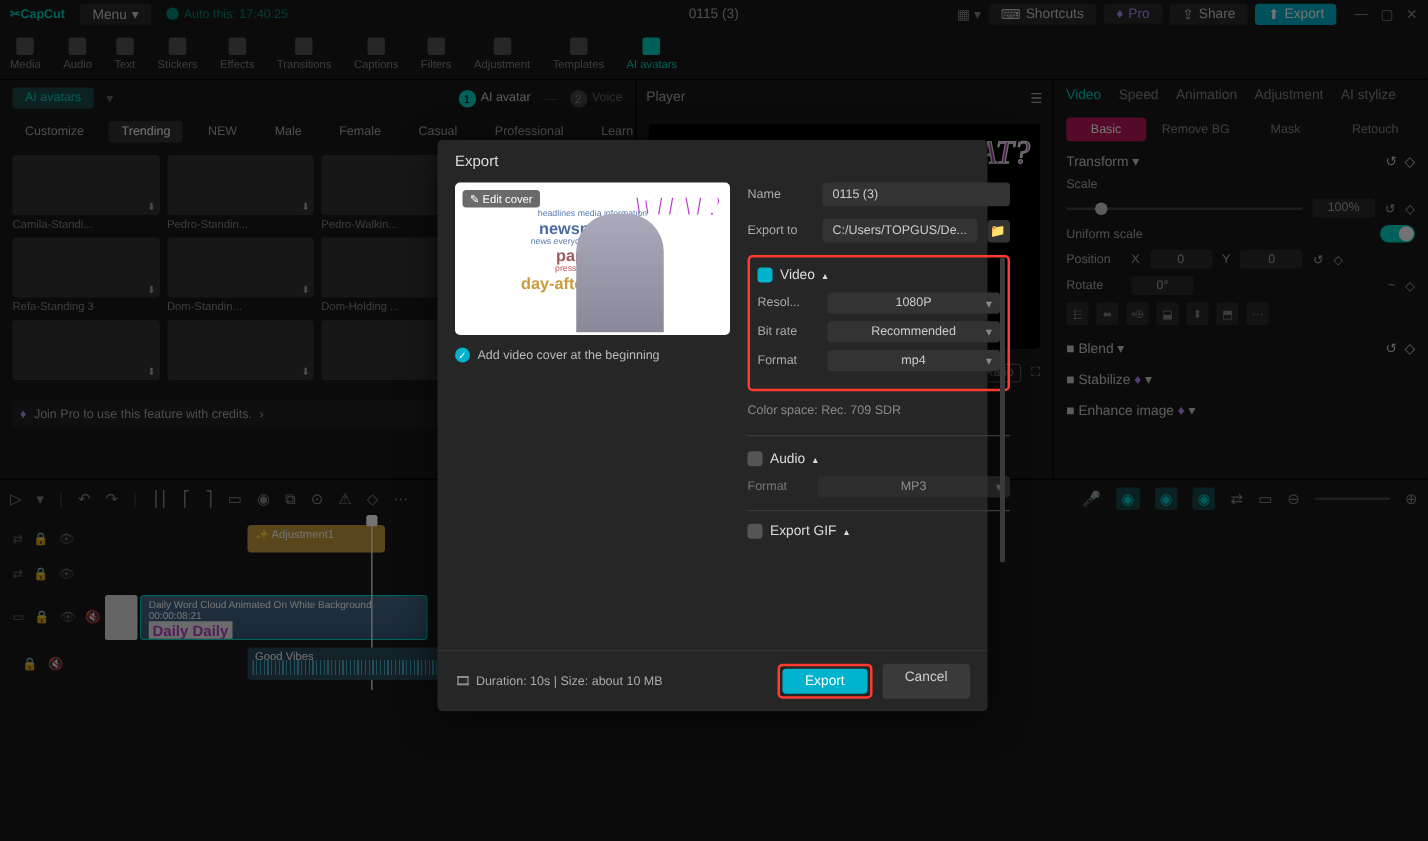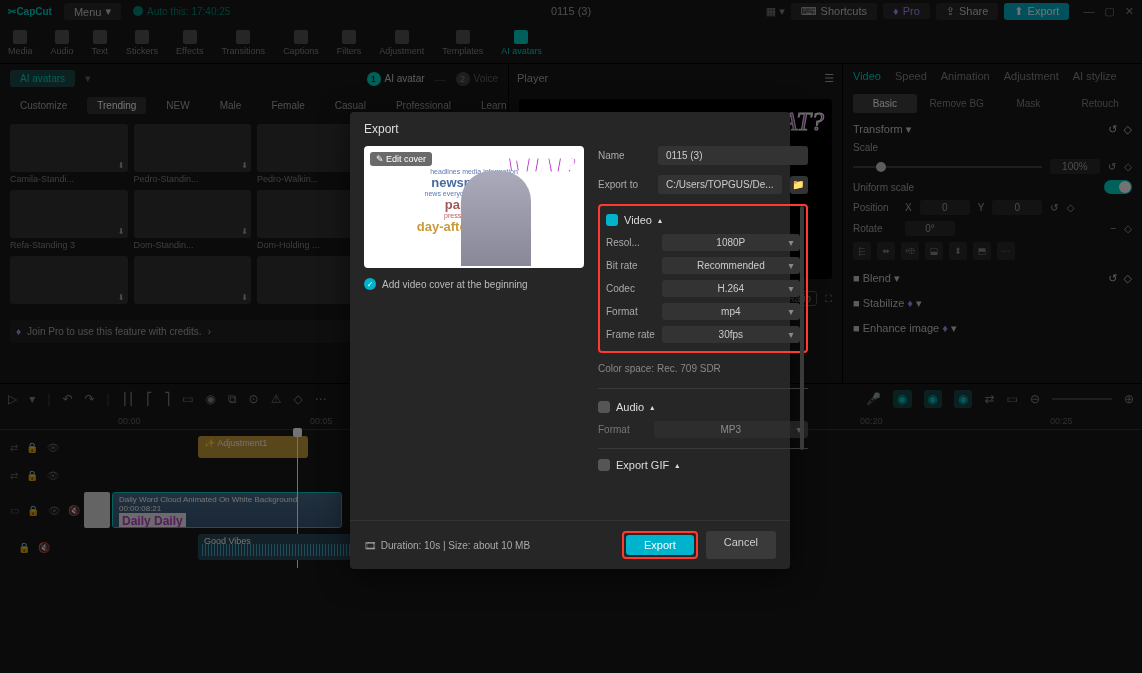--- a/index.html
+++ b/index.html
@@ -39,21 +39,21 @@
 .player-header { padding:8px; color:#aaa; display:flex; justify-content:space-between; }
 .player-canvas { margin:6px 10px; height:180px; background:#000; border-radius:3px; display:flex; align-items:flex-start; justify-content:flex-end; padding:8px; position:relative; }
 .what-text { font-family:Impact; font-size:26px; color:#b93ec9; -webkit-text-stroke:1px #fff; font-style:italic; }
 .player-ctrl { padding:6px 10px; display:flex; justify-content:space-between; align-items:center; font-size:10px; color:#888; }
 .right-panel { width:300px; background:#1a1a1a; border-left:1px solid #000; padding:6px 10px; }
 .rp-tabs { display:flex; gap:14px; font-size:11px; margin-bottom:8px; }
 .rp-tabs .t { color:#888; padding-bottom:4px; }
 .rp-tabs .t.active { color:#00d4c7; }
 .rp-subtabs { display:flex; gap:8px; margin-bottom:10px; }
 .rp-subtabs .st { flex:1; text-align:center; padding:4px; font-size:10px; color:#888; }
-.rp-subtabs .st.active { background:#404040; border-radius:3px; color:#fff; }
+.rp-subtabs .st.active { background:#be185d; border-radius:3px; color:#fff; }
 .rp-section { margin-bottom:12px; }
 .rp-label { font-size:11px; color:#ccc; margin-bottom:6px; display:flex; justify-content:space-between; align-items:center; }
 .rp-row { display:flex; align-items:center; gap:8px; margin-bottom:6px; font-size:10px; color:#aaa; }
 .slider { flex:1; height:2px; background:#444; position:relative; }
 .slider::after { content:""; position:absolute; left:12%; top:-4px; width:10px; height:10px; border-radius:50%; background:#ccc; }
 .num-input { width:50px; background:#2a2a2a; padding:2px 4px; border-radius:3px; text-align:center; }
 .toggle { width:28px; height:14px; background:#00d4c7; border-radius:7px; position:relative; }
 .toggle::after { content:""; position:absolute; right:1px; top:1px; width:12px; height:12px; border-radius:50%; background:#fff; }
 .align-row { display:flex; gap:6px; }
 .align-row span { width:18px; height:18px; background:#2a2a2a; border-radius:2px; display:flex; align-items:center; justify-content:center; font-size:9px; color:#888; }
@@ -407,26 +407,20 @@
     <span>🎤</span>
     <span style="background:#1a4a4a;padding:2px 4px;border-radius:3px;color:#0cc">◉</span>
     <span style="background:#1a4a4a;padding:2px 4px;border-radius:3px;color:#0cc">◉</span>
     <span style="background:#1a4a4a;padding:2px 4px;border-radius:3px;color:#0cc">◉</span>
     <span>⇄</span>
       <span>▭</span>
       <span>⊖</span>
       <span style="width:60px;height:2px;background:#444"></span>
       <span>⊕</span>
   </div>
-  <div class="tl-ruler">
-    <span class="tick" style="left:118px">00:00</span>
-    <span class="tick" style="left:310px">00:05</span>
-    <span class="tick" style="left:860px">00:20</span>
-    <span class="tick" style="left:1050px">00:25</span>
-  </div>
   <div class="tl-tracks" style="position:relative">
     <div class="playhead"></div>
     <div class="tl-track">
         <div class="tl-head">
           <span>⇄</span>
           <span>🔒</span>
           <span>👁</span>
         </div>
         <div class="tl-clip clip-adj">✨ <span>Adjustment1</span></div>
       </div>
@@ -505,30 +499,22 @@
           </div>
         <div class="sel-row">
             <label>Resol...</label>
             <div class="sel">1080P</div>
           </div>
         <div class="sel-row">
             <label>Bit rate</label>
             <div class="sel">Recommended</div>
           </div>
         <div class="sel-row">
-            <label>Codec</label>
-            <div class="sel">H.264</div>
-          </div>
-        <div class="sel-row">
             <label>Format</label>
             <div class="sel">mp4</div>
-          </div>
-        <div class="sel-row" style="margin-bottom:0">
-            <label>Frame rate</label>
-            <div class="sel">30fps</div>
           </div>
       </div>
 
       <div class="colorspace">Color space: Rec. 709 SDR</div>
       <div style="height:1px;background:#3a3a3a;margin-bottom:12px"></div>
 
       <div class="section-head">
           <span class="dot off"></span>
           <span>Audio</span> 
           <span style="font-size:8px">▴</span>

